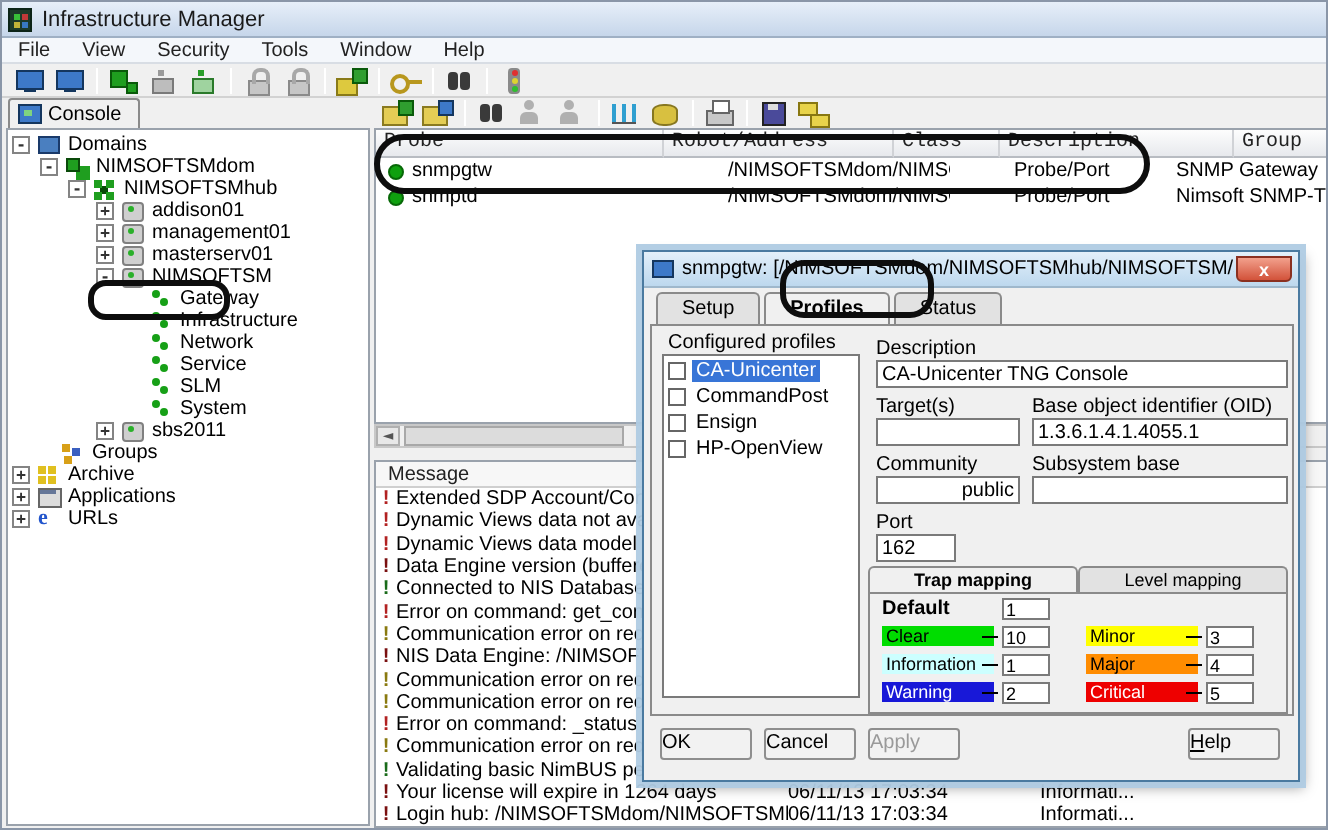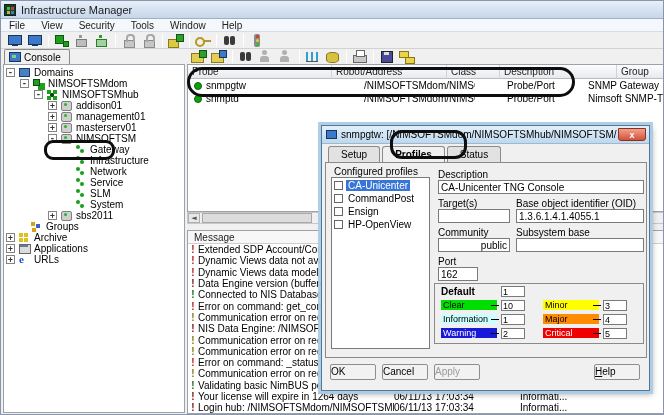--- a/index.html
+++ b/index.html
@@ -79,21 +79,21 @@
   .ti-groups::before{content:"";position:absolute;left:1px;top:1px;width:4px;height:4px;background:#d8a018;box-shadow:5px 2px 0 #3a5fc0,1px 6px 0 #d8a018;}
   .ti-arch::before{content:"";position:absolute;left:1px;top:1px;width:4px;height:4px;background:#e0c020;box-shadow:5px 0 0 #e0c020,0 5px 0 #e0c020,5px 5px 0 #e0c020;}
   .ti-apps::before{content:"";position:absolute;left:1px;top:1px;width:10px;height:8px;background:#dcdcdc;border:1px solid #666;}
   .ti-apps::after{content:"";position:absolute;left:2px;top:2px;width:8px;height:2px;background:#667799;}
   .ti-urls::before{content:"e";position:absolute;left:1px;top:-1px;color:#2255cc;font:bold 11px "Liberation Serif",serif;}
   
   .table-toolbar{position:absolute;left:188px;top:48px;height:15px;display:flex;align-items:center;}
   .grid-pane{position:absolute;left:186px;top:63px;width:478px;height:148px;background:#fff;border:1px solid #9aa2ac;overflow:hidden;}
   .grid-header{display:flex;height:14px;}
   .gh{background:linear-gradient(#fdfdfd,#e7e9ed);border-right:1px solid #d0d2d6;border-bottom:1px solid #b8bcc2;
-     font-size:10px;color:#222;padding:1px 0 0 4px;overflow:hidden;white-space:nowrap;flex:none;}
+     font-size:10px;color:#222;padding:1px 0 0 4px;overflow:hidden;white-space:nowrap;flex:none;font-family:Liberation Mono, monospace;}
   .grid-row{display:flex;height:13px;align-items:center;font-size:10px;white-space:nowrap;gap:28px;}
   .gc{padding-left:4px;overflow:hidden;flex:none;display:flex;align-items:center;}
   .status-dot{width:8px;height:8px;border-radius:50%;background:#0fa00f;border:1px solid #076807;margin:0 4px 0 2px;flex:none;}
   
   .hscroll{position:absolute;left:186px;top:211px;width:478px;height:12px;background:#f0f0f0;border:1px solid #c8c8c8;display:flex;}
   .sb-btn{width:12px;height:10px;background:#e8e8e8;border:1px solid #b0b0b0;font:7px/9px "DejaVu Sans",sans-serif;text-align:center;color:#555;flex:none;}
   .sb-thumb{width:110px;height:10px;background:#dcdcdc;border:1px solid #a8a8a8;margin-left:2px;}
   
   .msg-pane{position:absolute;left:186px;top:229px;width:478px;height:184px;background:#fff;border:1px solid #9aa2ac;overflow:hidden;}
   .msg-header{height:13px;background:#f7f7f7;border-bottom:1px solid #cfcfcf;font-size:10px;padding:0 0 0 6px;color:#222;display:flex;align-items:center;}
@@ -445,20 +445,24 @@
 
       <span class="flabel" style="left:112px;top:64px">Community</span>
       <input class="fin" style="left: 112px; top: 75px; width: 72px; text-align: right;" value="public">
       <span class="flabel" style="left:190px;top:64px">Subsystem base</span>
       <input class="fin" style="left: 190px; top: 75px; width: 128px;" value="">
 
       <span class="flabel" style="left:112px;top:93px">Port</span>
       <input class="fin" style="left: 112px; top: 104px; width: 40px;" value="162">
 
       <div class="map-group">
+        <div class="map-tabs">
+          <div class="mtab active">Trap mapping</div>
+          <div class="mtab">Level mapping</div>
+        </div>
         <div class="map-body">
           <span class="flabel" style="left:6px;top:2px;font-weight:bold">Default</span>
           <input class="mval" style="left: 66px; top: 2px;" value="1">
 
           <span class="chip" style="left: 6px; top: 16px; color: rgb(0, 0, 0); background-color: rgb(0, 221, 0);">Clear</span>
           <span class="dash" style="left:56px;top:21px"></span>
           <input class="mval" style="left: 66px; top: 16px;" value="10">
           <span class="chip" style="left: 108px; top: 16px; color: rgb(0, 0, 0); background-color: rgb(255, 255, 0);">Minor</span>
           <span class="dash" style="left:158px;top:21px"></span>
           <input class="mval" style="left: 168px; top: 16px;" value="3">

